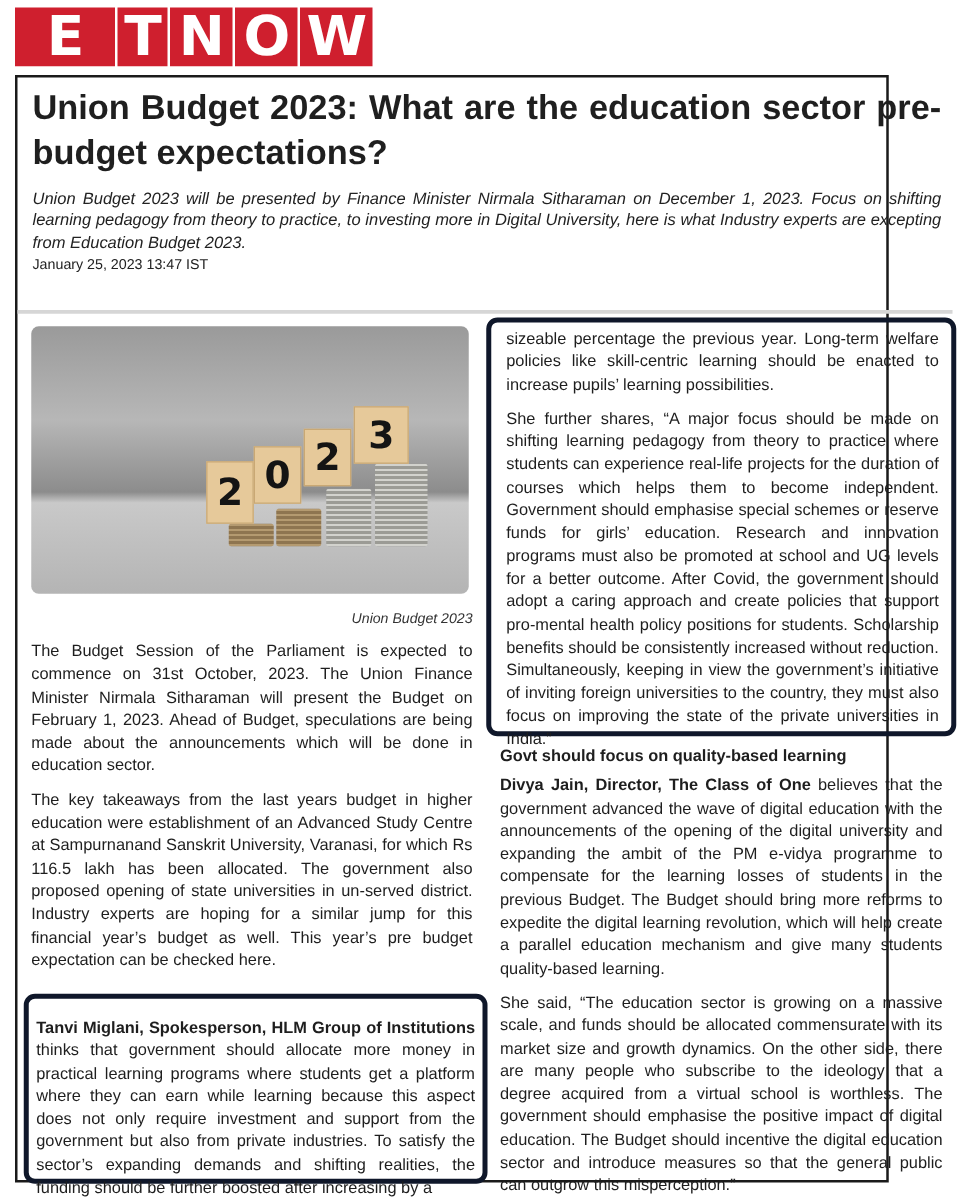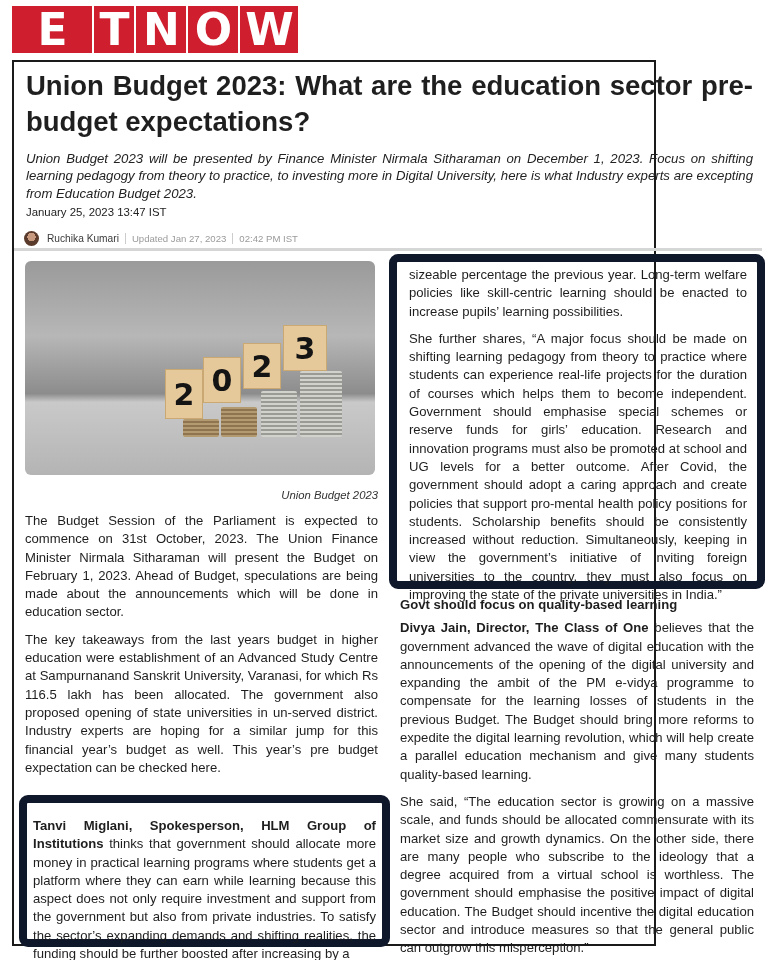--- a/index.html
+++ b/index.html
@@ -6,21 +6,21 @@
   body { width: 774px; height: 960px; position: relative; overflow: hidden; font-family: "Liberation Sans", sans-serif; color: #1e1e1e; }
 
   .logo { position: absolute; left: 12px; top: 6px; height: 47px; display: flex; gap: 2px; }
   .logo .blk { background: #cf1f2e; color: #ffffff; font-family: "DejaVu Sans", sans-serif; font-weight: bold; font-size: 44px; line-height: 47px; height: 47px; display: flex; align-items: center; justify-content: center; letter-spacing: -1px; }
   .logo .b1 { width: 80px; }
   .logo .b2 { width: 40px; }
   .logo .b3 { width: 50px; }
   .logo .b4 { width: 50px; }
   .logo .b5 { width: 58px; }
 
-  .article { position: absolute; left: 12px; top: 60px; width: 644px; height: 886px; border: 2px solid #1a1a1a; box-sizing: border-box; }
+  .article { position: absolute; left: 12px; top: 60px; width: 699px; height: 886px; border: 2px solid #1a1a1a; box-sizing: border-box; }
 
   .title { position: absolute; left: 12px; top: 6px; width: 727px; font-family: "Liberation Sans", sans-serif; font-weight: bold; font-size: 27.5px; line-height: 36px; color: #1f1f1f; text-align: justify; text-align-last: left; margin: 0; }
 
   .summary { position: absolute; left: 12px; top: 88px; width: 727px; font-style: italic; font-size: 13.2px; line-height: 17.3px; color: #222; text-align: justify; text-align-last: left; margin: 0; }
   .dateline { position: absolute; left: 12px; top: 144px; font-size: 11.4px; color: #222; }
 
   .author-row { position: absolute; left: 10px; top: 167px; height: 18px; display: flex; align-items: center; font-size: 10px; }
   .avatar { width: 15px; height: 15px; border-radius: 50%; background: radial-gradient(circle at 50% 40%, #c79a80 0 35%, #5a3a2a 36% 100%); margin-right: 8px; }
   .author-name { color: #3a3a3a; font-size: 10.2px; }
   .sep { width: 1px; height: 11px; background: #ccc; margin: 0 6px; }
@@ -35,21 +35,21 @@
   .hero { width: 350px; height: 214px; border-radius: 6px; background: linear-gradient(180deg, #9a9a9a 0%, #b7b7b7 35%, #8c8c8c 62%, #c9c9c9 66%, #b4b4b4 100%); position: relative; overflow: hidden; }
   .hero .block { position: absolute; background: #e6c99a; border: 1px solid #c9a874; color: #141414; font-family: "DejaVu Sans", sans-serif; font-weight: bold; display: flex; align-items: center; justify-content: center; }
   .hero .coins { position: absolute; background: repeating-linear-gradient(180deg, #b49a70 0 2px, #8e7550 2px 4px); border-radius: 2px; }
   .hero .coins.silver { background: repeating-linear-gradient(180deg, #d2d2cd 0 2px, #9b9b95 2px 4px); }
 
   .caption { font-style: italic; font-size: 11.3px; color: #333; margin: 14px 0 11px 0; text-align: right; }
 
   p.body { font-size: 13.1px; line-height: 18.3px; color: #1e1e1e; text-align: justify; margin: 0 0 9px 0; }
   .subhead { font-weight: bold; font-size: 13.1px; line-height: 18.3px; margin: 0 0 5px 0; color: #1e1e1e; text-align: justify; text-align-last: left; }
 
-  .redbox { border: 8px solid #0f172a; border-radius: 9px; box-sizing: border-box; }
+  .redbox { border: 4px solid #0f172a; border-radius: 9px; box-sizing: border-box; }
   .redbox-left { position: absolute; left: 5px; top: 733px; width: 371px; height: 152px; padding: 14px 6px 0 6px; }
   .redbox-right { width: 376px; margin-left: -11px; height: 335px; padding: 4px 10px 0 12px; margin-bottom: 7px; }
   .redbox p.body { margin-bottom: 9px; }
   .bold { font-weight: bold; }
 </style>
 </head>
 <body>
 
 <div class="logo">
   <div class="blk b1">E</div>
@@ -57,28 +57,20 @@
   <div class="blk b3">N</div>
   <div class="blk b4">O</div>
   <div class="blk b5">W</div>
 </div>
 
 <div class="article">
   <h1 class="title">Union Budget 2023: What are the education sector pre-budget expectations?</h1>
   <p class="summary">Union Budget 2023 will be presented by Finance Minister Nirmala Sitharaman on December 1, 2023. Focus on shifting learning pedagogy from theory to practice, to investing more in Digital University, here is what Industry experts are excepting from Education Budget 2023.</p>
   <div class="dateline">January 25, 2023 13:47 IST</div>
 
-  <div class="author-row">
-    <span class="avatar"></span>
-    <span class="author-name">Ruchika Kumari</span>
-    <span class="sep"></span>
-    <span class="updated">Updated Jan 27, 2023</span>
-    <span class="sep"></span>
-    <span class="updated-time">02:42 PM IST</span>
-  </div>
 
   <div class="divider"></div>
 
   <div class="col-left">
     <div class="hero">
       <div class="coins" style="left:158px; top:158px; width:36px; height:18px;"></div>
       <div class="coins" style="left:196px; top:146px; width:36px; height:30px;"></div>
       <div class="coins silver" style="left:236px; top:130px; width:36px; height:46px;"></div>
       <div class="coins silver" style="left:275px; top:110px; width:42px; height:66px;"></div>
       <div class="block" style="left:140px; top:108px; width:36px; height:48px; font-size:30px;">2</div>

